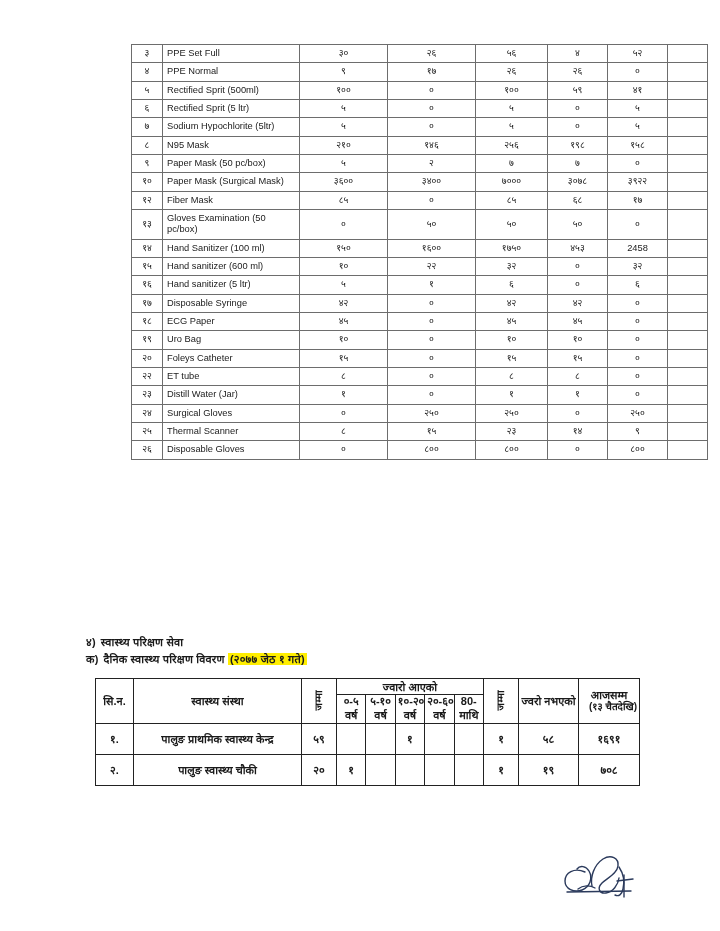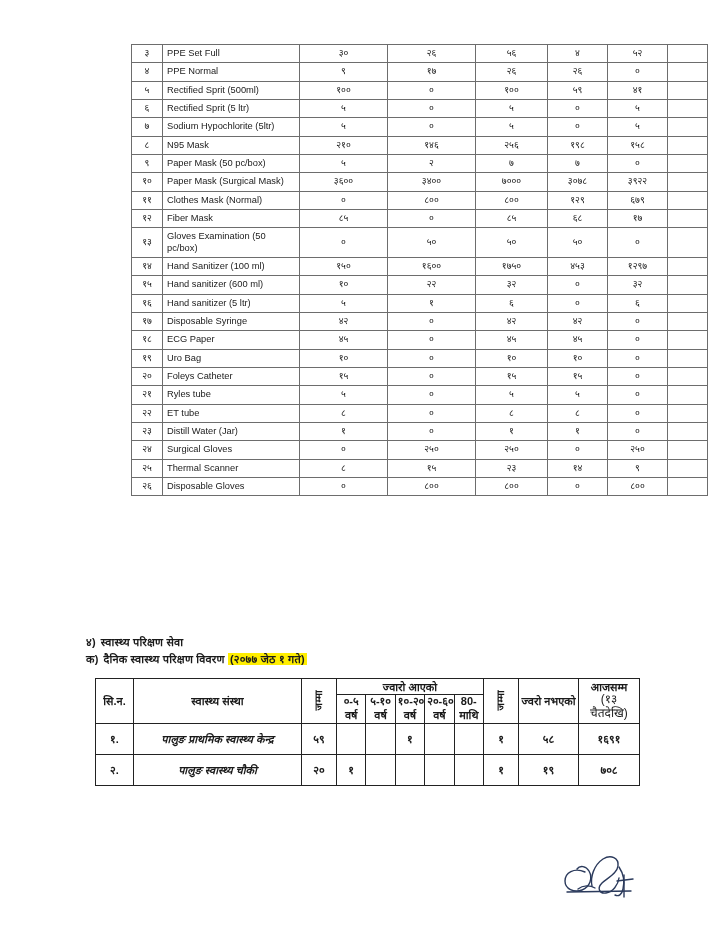--- a/index.html
+++ b/index.html
@@ -131,38 +131,38 @@
     font-size: 10px;
     letter-spacing: 0.5px;
     display: inline-block;
     line-height: 1;
   }
   .vert-cell { padding: 2px 0; }
   td.org-name {
     text-align: left;
     padding-left: 7px;
     font-size: 12.4px;
-    font-style: italic;
   }
   td.row-sn {
     font-size: 12px;
   }
   td.data-cell {
     height: 31px;
     font-size: 12px;
   }
   .till-head {
     font-size: 11.5px;
     line-height: 1.15;
   }
   .till-sub {
-    font-size: 12px;
-    font-weight: normal;
+    font-size: 10px;
+    font-weight: bold;
     display: block;
     line-height: 1.15;
+    text-align: right;
   }
 
   
   .signature {
     position: absolute;
     left: 545px;
     top: 845px;
     width: 130px;
     height: 60px;
   }
@@ -249,30 +249,20 @@
             <td class="sn">१०</td>
             <td class="item">Paper Mask (Surgical Mask)</td>
             <td class="num c1">३६००</td>
             <td class="num c2">३४००</td>
             <td class="num c3">७०००</td>
             <td class="num c4">३०७८</td>
             <td class="num c5">३९२२</td>
             <td class="num c6"></td>
           </tr>
           <tr>
-            <td class="sn">११</td>
-            <td class="item">Clothes Mask (Normal)</td>
-            <td class="num c1">०</td>
-            <td class="num c2">८००</td>
-            <td class="num c3">८००</td>
-            <td class="num c4">१२९</td>
-            <td class="num c5">६७९</td>
-            <td class="num c6"></td>
-          </tr>
-          <tr>
             <td class="sn">१२</td>
             <td class="item">Fiber Mask</td>
             <td class="num c1">८५</td>
             <td class="num c2">०</td>
             <td class="num c3">८५</td>
             <td class="num c4">६८</td>
             <td class="num c5">१७</td>
             <td class="num c6"></td>
           </tr>
           <tr>
@@ -285,21 +275,21 @@
             <td class="num c5">०</td>
             <td class="num c6"></td>
           </tr>
           <tr>
             <td class="sn">१४</td>
             <td class="item">Hand Sanitizer (100 ml)</td>
             <td class="num c1">१५०</td>
             <td class="num c2">१६००</td>
             <td class="num c3">१७५०</td>
             <td class="num c4">४५३</td>
-            <td class="num c5">१२९७</td>
+            <td class="num c5">2458</td>
             <td class="num c6"></td>
           </tr>
           <tr>
             <td class="sn">१५</td>
             <td class="item">Hand sanitizer (600 ml)</td>
             <td class="num c1">१०</td>
             <td class="num c2">२२</td>
             <td class="num c3">३२</td>
             <td class="num c4">०</td>
             <td class="num c5">३२</td>
@@ -345,30 +335,20 @@
             <td class="num c5">०</td>
             <td class="num c6"></td>
           </tr>
           <tr>
             <td class="sn">२०</td>
             <td class="item">Foleys Catheter</td>
             <td class="num c1">१५</td>
             <td class="num c2">०</td>
             <td class="num c3">१५</td>
             <td class="num c4">१५</td>
-            <td class="num c5">०</td>
-            <td class="num c6"></td>
-          </tr>
-          <tr>
-            <td class="sn">२१</td>
-            <td class="item">Ryles tube</td>
-            <td class="num c1">५</td>
-            <td class="num c2">०</td>
-            <td class="num c3">५</td>
-            <td class="num c4">५</td>
             <td class="num c5">०</td>
             <td class="num c6"></td>
           </tr>
           <tr>
             <td class="sn">२२</td>
             <td class="item">ET tube</td>
             <td class="num c1">८</td>
             <td class="num c2">०</td>
             <td class="num c3">८</td>
             <td class="num c4">८</td>

